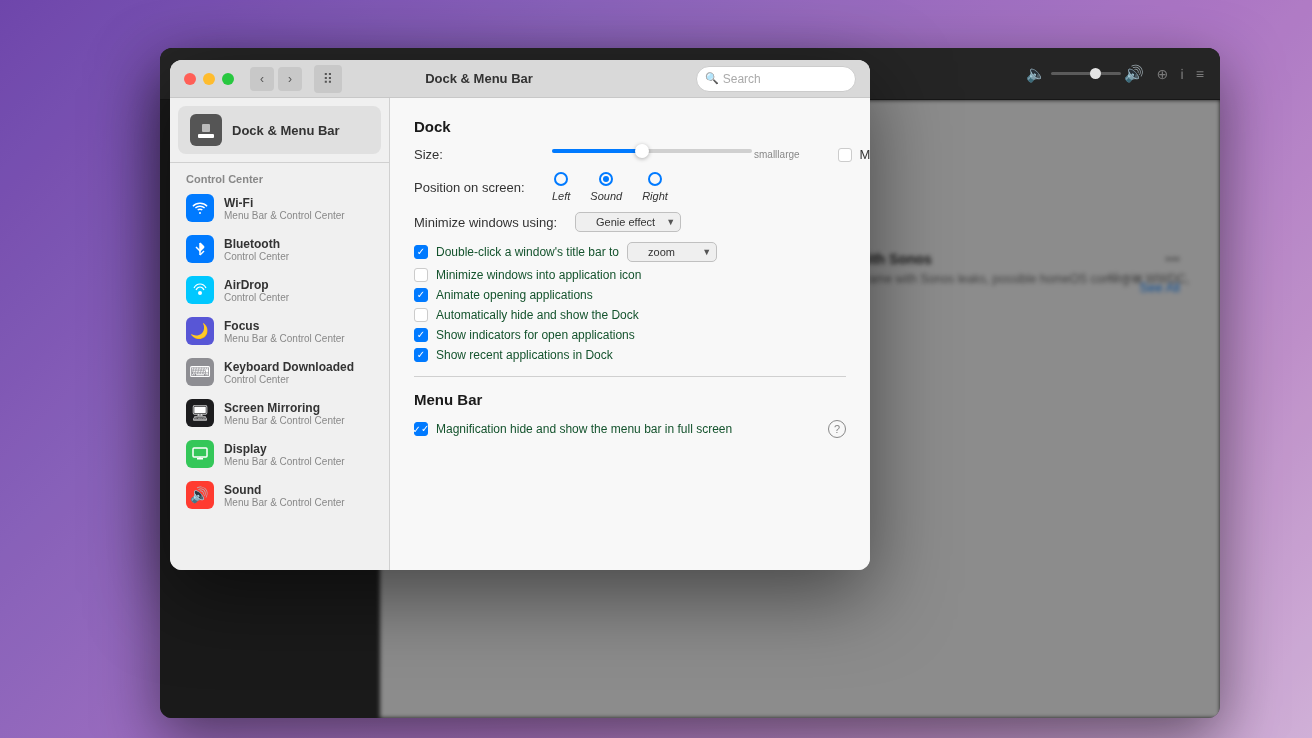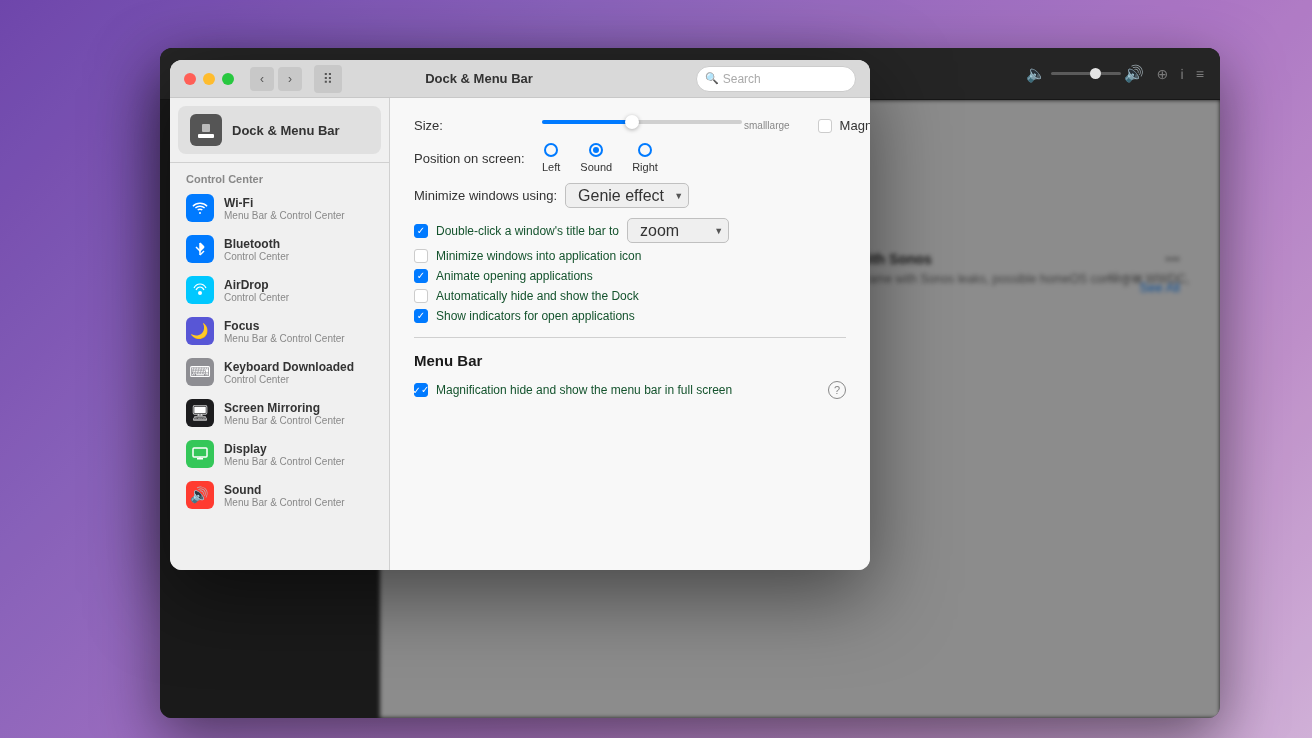--- a/index.html
+++ b/index.html
@@ -500,21 +500,21 @@
       font-size: 15px;
       font-weight: 700;
       color: #1a1a1a;
       margin-bottom: 12px;
     }
 
     .pref-row {
       display: flex;
       align-items: center;
       margin-bottom: 10px;
-      gap: 8px;
+      gap: 18px;
     }
 
     .pref-label {
       font-size: 13px;
       color: #333;
       min-width: 120px;
     }
 
     .slider-container {
       display: flex;
@@ -580,33 +580,34 @@
       content: '';
       width: 6px;
       height: 6px;
       background: #007AFF;
       border-radius: 50%;
     }
 
     .radio-label {
       font-size: 11px;
       color: #333;
+      font-style: italic;
     }
 
     .dropdown-wrapper {
       position: relative;
       display: inline-block;
     }
 
     .dropdown-wrapper select {
       background: #EFEFEF;
       border: 1px solid #C0C0C0;
       border-radius: 5px;
-      padding: 3px 24px 3px 12px;
-      font-size: 16px;
+      padding: 3px 24px 3px 20px;
+      font-size: 11px;
       color: #333;
       appearance: none;
       cursor: pointer;
     }
 
     .dropdown-arrow {
       position: absolute;
       right: 6px;
       top: 50%;
       transform: translateY(-50%);
@@ -914,20 +915,21 @@
           <div class="sysprefs-item-icon icon-sound">🔊</div>
           <div class="sysprefs-item-text">
             <span class="sysprefs-item-name">Sound</span>
             <span class="sysprefs-item-subtitle">Menu Bar &amp; Control Center</span>
           </div>
         </div>
       </div>
 
       <div class="sysprefs-right">
 
+        <div class="pref-section-title">Dock</div>
 
         <div class="pref-row">
           <span class="pref-label">Size:</span>
           <div class="slider-container">
             <div class="slider-track">
               <div class="slider-fill" style="width:45%;"></div>
               <div class="slider-thumb" style="left:calc(45% - 7px);"></div>
             </div>
             <div class="slider-labels">
               <span>small</span>
@@ -997,20 +999,24 @@
         <div class="checkbox-row">
           <div class="checkbox"></div>
           <span class="checkbox-label">Automatically hide and show the Dock</span>
         </div>
 
         <div class="checkbox-row">
           <div class="checkbox checked"></div>
           <span class="checkbox-label">Show indicators for open applications</span>
         </div>
 
+        <div class="checkbox-row">
+          <div class="checkbox checked"></div>
+          <span class="checkbox-label">Show recent applications in Dock</span>
+        </div>
 
         <div class="section-divider"></div>
 
         <div class="pref-section-title">Menu Bar</div>
 
 
         <div class="checkbox-row">
           <div class="checkbox checked" style="background:#007AFF;border-color:#007AFF;">
             <span style="color:white;font-size:10px;">✓</span>
           </div>

